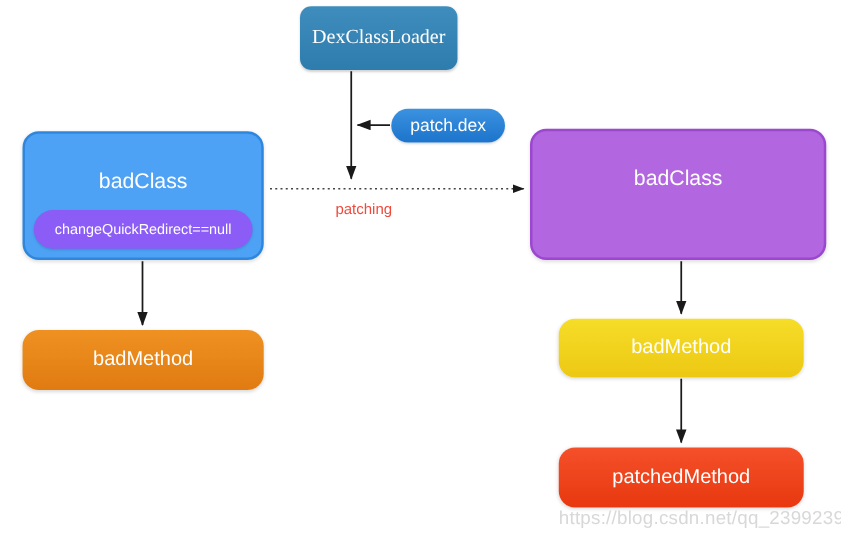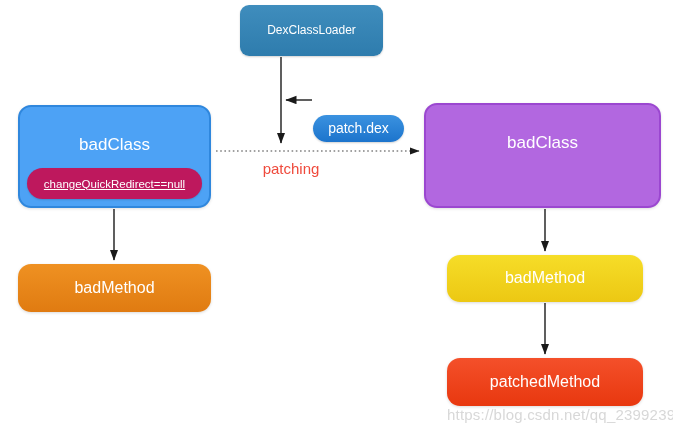--- a/index.html
+++ b/index.html
@@ -25,38 +25,38 @@
     justify-content: center;
     color: #ffffff;
     text-align: center;
     line-height: 1.15;
     user-select: none;
   }
   
   #dex-class-loader {
     left: 240px;
     top: 5px;
-    width: 143px;
+    width: 126px;
     height: 51px;
     background: linear-gradient(180deg, #3f8dbd 0%, #2e7cad 100%);
     border-radius: 9px;
-    font-size: 12px;
+    font-size: 16px;
     box-shadow: 0 1px 2px rgba(0,0,0,0.18);
+    font-family: Liberation Serif, serif;
   }
   
   #patch-dex {
     left: 313px;
     top: 87px;
     width: 91px;
     height: 27px;
     background: linear-gradient(180deg, #3b92e0 0%, #1c74cc 100%);
     border-radius: 14px;
     font-size: 14px;
     box-shadow: 0 1px 2px rgba(0,0,0,0.18);
-    margin-top: 28px;
   }
   
   #bad-class-left {
     left: 18px;
     top: 105px;
     width: 193px;
     height: 103px;
     background: #4da2f5;
     border: 2px solid #2f87dd;
     border-radius: 13px;
@@ -80,27 +80,26 @@
     font-size: 17px;
     padding-top: 28px;
     box-shadow: 0 1px 3px rgba(0,0,0,0.13);
   }
   .inner-pill {
     position: absolute;
     box-sizing: border-box;
     display: flex;
     align-items: center;
     justify-content: center;
-    background: #be185d;
+    background: #8b5cf6;
     color: #ffffff;
     border-radius: 16px;
     font-size: 11.5px;
     white-space: nowrap;
     box-shadow: 0 1px 2px rgba(0,0,0,0.15);
-    text-decoration: underline;
   }
   #pill-left {
     left: 27px;
     top: 168px;
     width: 175px;
     height: 31px;
   }
   #pill-right {
     left: 433px;
     top: 165px;
@@ -141,21 +140,21 @@
     box-shadow: 0 1px 3px rgba(0,0,0,0.15);
     text-align: right;
   }
   #patching-label {
     position: absolute;
     left: 256px;
     top: 160px;
     width: 70px;
     text-align: center;
     color: #ef4a3c;
-    font-size: 15px;
+    font-size: 12px;
   }
   #watermark {
     position: absolute;
     left: 447px;
     top: 406px;
     font-size: 15px;
     color: #d8d8d8;
     letter-spacing: 0.2px;
     white-space: nowrap;
   }

